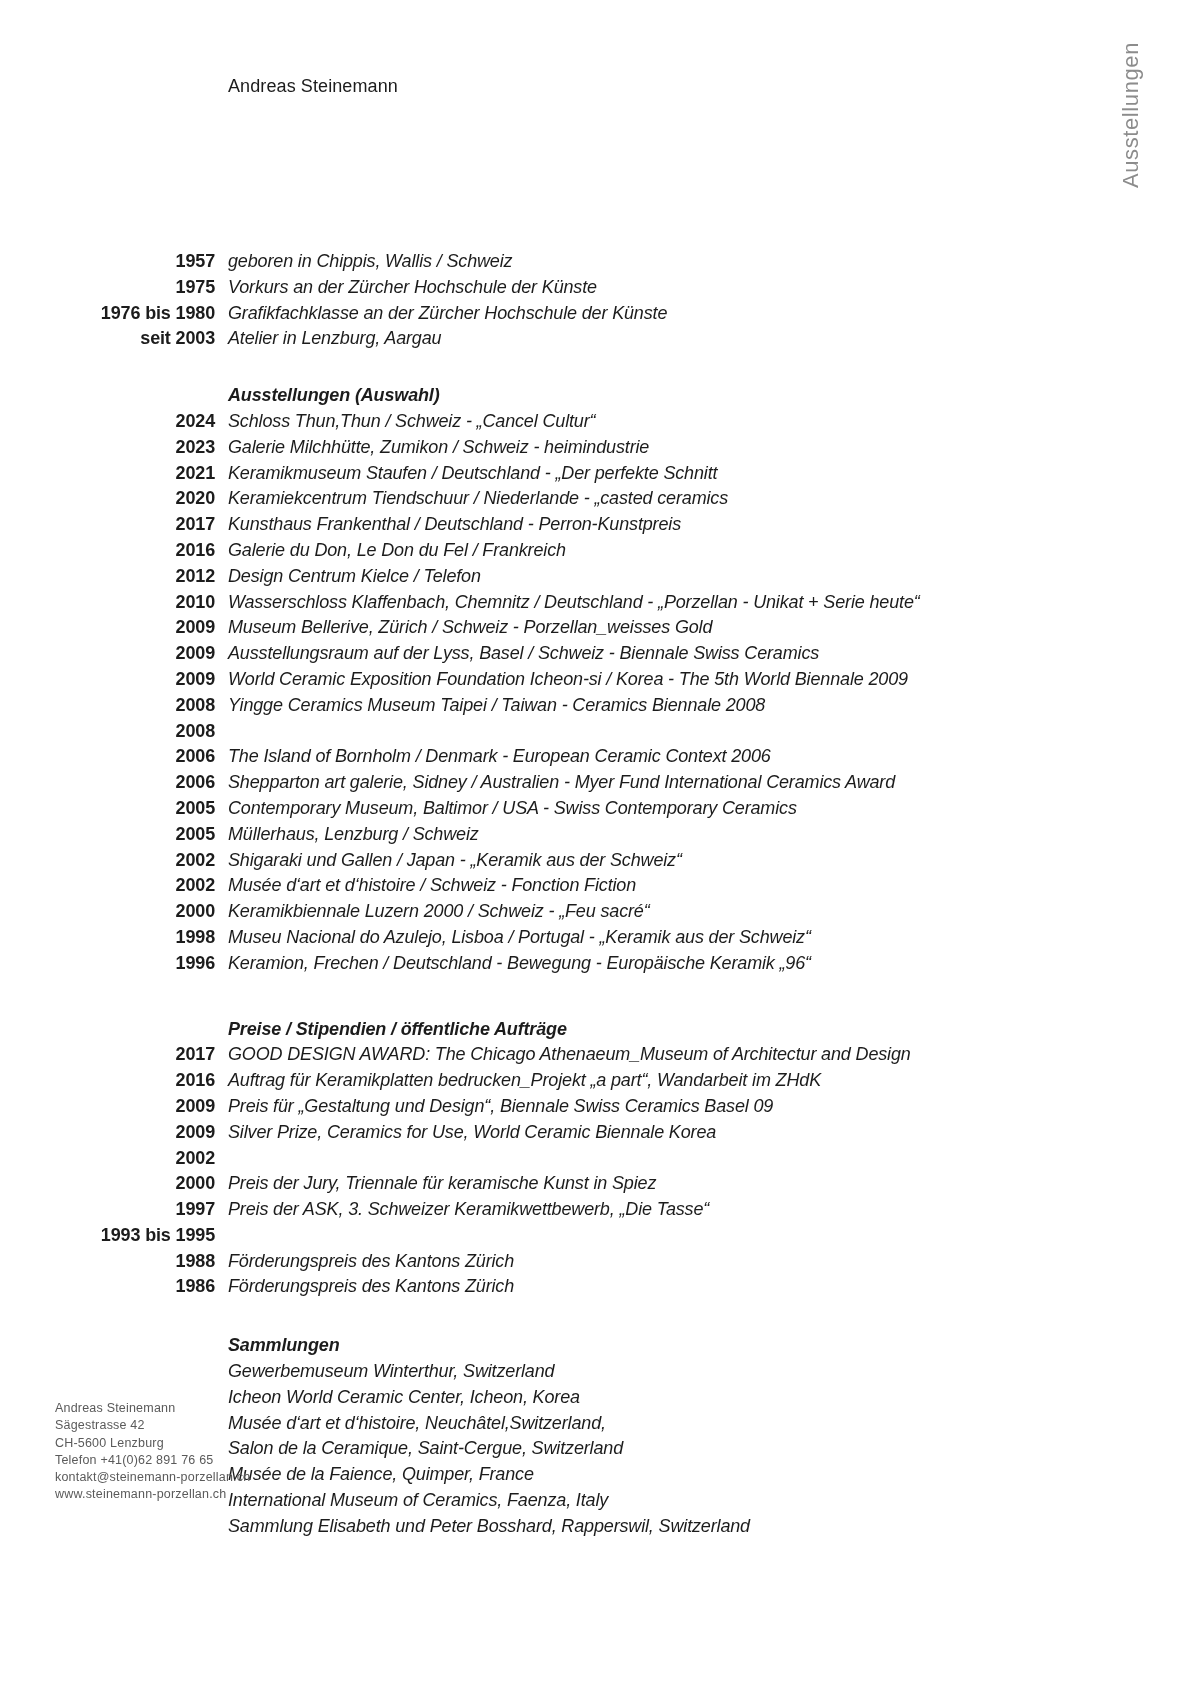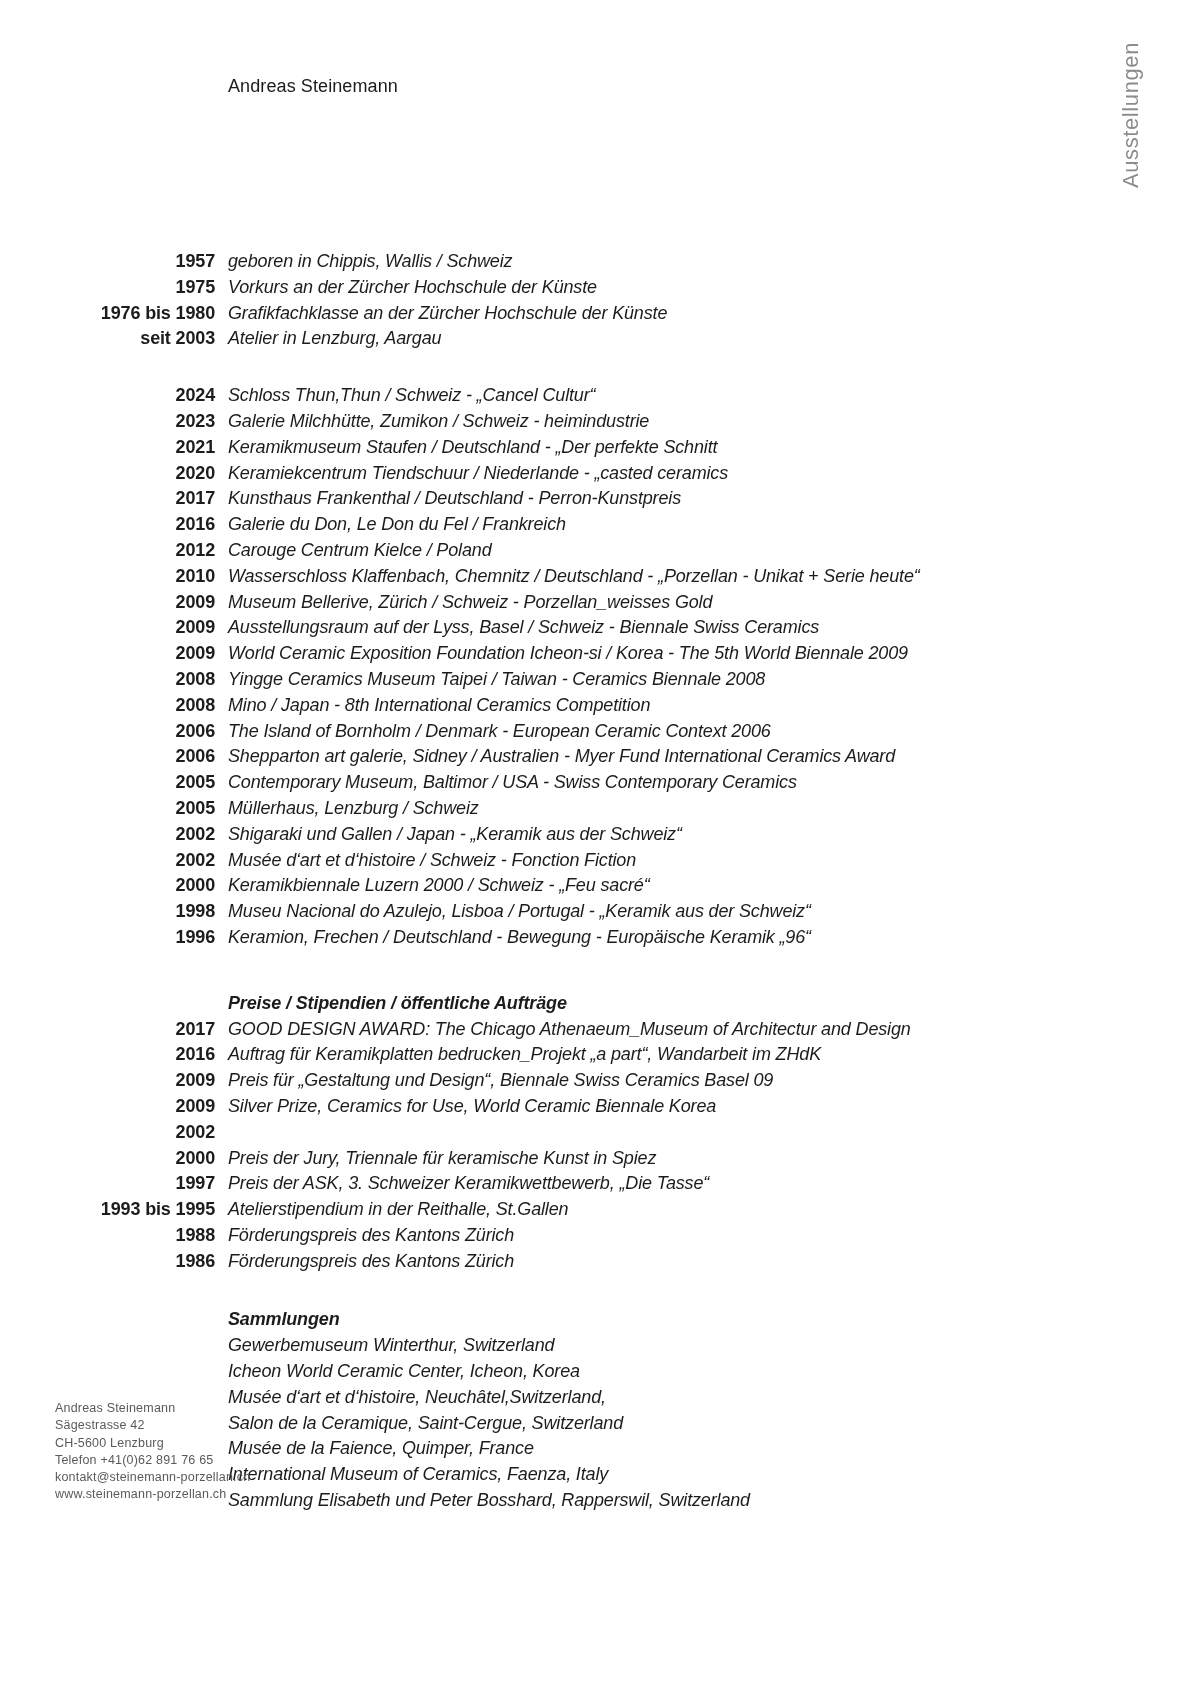--- a/index.html
+++ b/index.html
@@ -90,20 +90,24 @@
         <span class="year">1976 bis 1980</span>
         <span class="text">Grafikfachklasse an der Zürcher Hochschule der Künste</span>
       </div>
       <div class="row">
         <span class="year">seit 2003</span>
         <span class="text">Atelier in Lenzburg, Aargau</span>
       </div>
     </section>
     <section class="section">
       <div class="row">
+        <span class="year"></span>
+        <span class="text heading">Ausstellungen (Auswahl)</span>
+      </div>
+      <div class="row">
         <span class="year">2024</span>
         <span class="text">Schloss Thun,Thun / Schweiz - „Cancel Cultur“</span>
       </div>
       <div class="row">
         <span class="year">2023</span>
         <span class="text">Galerie Milchhütte, Zumikon / Schweiz - heimindustrie</span>
       </div>
       <div class="row">
         <span class="year">2021</span>
         <span class="text">Keramikmuseum Staufen / Deutschland - „Der perfekte Schnitt</span>
@@ -115,21 +119,21 @@
       <div class="row">
         <span class="year">2017</span>
         <span class="text">Kunsthaus Frankenthal / Deutschland - Perron-Kunstpreis</span>
       </div>
       <div class="row">
         <span class="year">2016</span>
         <span class="text">Galerie du Don, Le Don du Fel / Frankreich</span>
       </div>
       <div class="row">
         <span class="year">2012</span>
-        <span class="text">Carouge Centrum Kielce / Poland</span>
+        <span class="text">Design Centrum Kielce / Telefon</span>
       </div>
       <div class="row">
         <span class="year">2010</span>
         <span class="text">Wasserschloss Klaffenbach, Chemnitz / Deutschland - „Porzellan - Unikat + Serie heute“</span>
       </div>
       <div class="row">
         <span class="year">2009</span>
         <span class="text">Museum Bellerive, Zürich / Schweiz - Porzellan_weisses Gold</span>
       </div>
       <div class="row">
@@ -139,21 +143,20 @@
       <div class="row">
         <span class="year">2009</span>
         <span class="text">World Ceramic Exposition Foundation Icheon-si / Korea - The 5th World Biennale 2009</span>
       </div>
       <div class="row">
         <span class="year">2008</span>
         <span class="text">Yingge Ceramics Museum Taipei / Taiwan - Ceramics Biennale 2008</span>
       </div>
       <div class="row">
         <span class="year">2008</span>
-        <span class="text">Mino / Japan - 8th International Ceramics Competition</span>
       </div>
       <div class="row">
         <span class="year">2006</span>
         <span class="text">The Island of Bornholm / Denmark - European Ceramic Context 2006</span>
       </div>
       <div class="row">
         <span class="year">2006</span>
         <span class="text">Shepparton art galerie, Sidney / Australien - Myer Fund International Ceramics Award</span>
       </div>
       <div class="row">
@@ -212,21 +215,20 @@
       <div class="row">
         <span class="year">2000</span>
         <span class="text">Preis der Jury, Triennale für keramische Kunst in Spiez</span>
       </div>
       <div class="row">
         <span class="year">1997</span>
         <span class="text">Preis der ASK, 3. Schweizer Keramikwettbewerb, „Die Tasse“</span>
       </div>
       <div class="row">
         <span class="year">1993 bis 1995</span>
-        <span class="text">Atelierstipendium in der Reithalle, St.Gallen</span>
       </div>
       <div class="row">
         <span class="year">1988</span>
         <span class="text">Förderungspreis des Kantons Zürich</span>
       </div>
       <div class="row">
         <span class="year">1986</span>
         <span class="text">Förderungspreis des Kantons Zürich</span>
       </div>
     </section>

